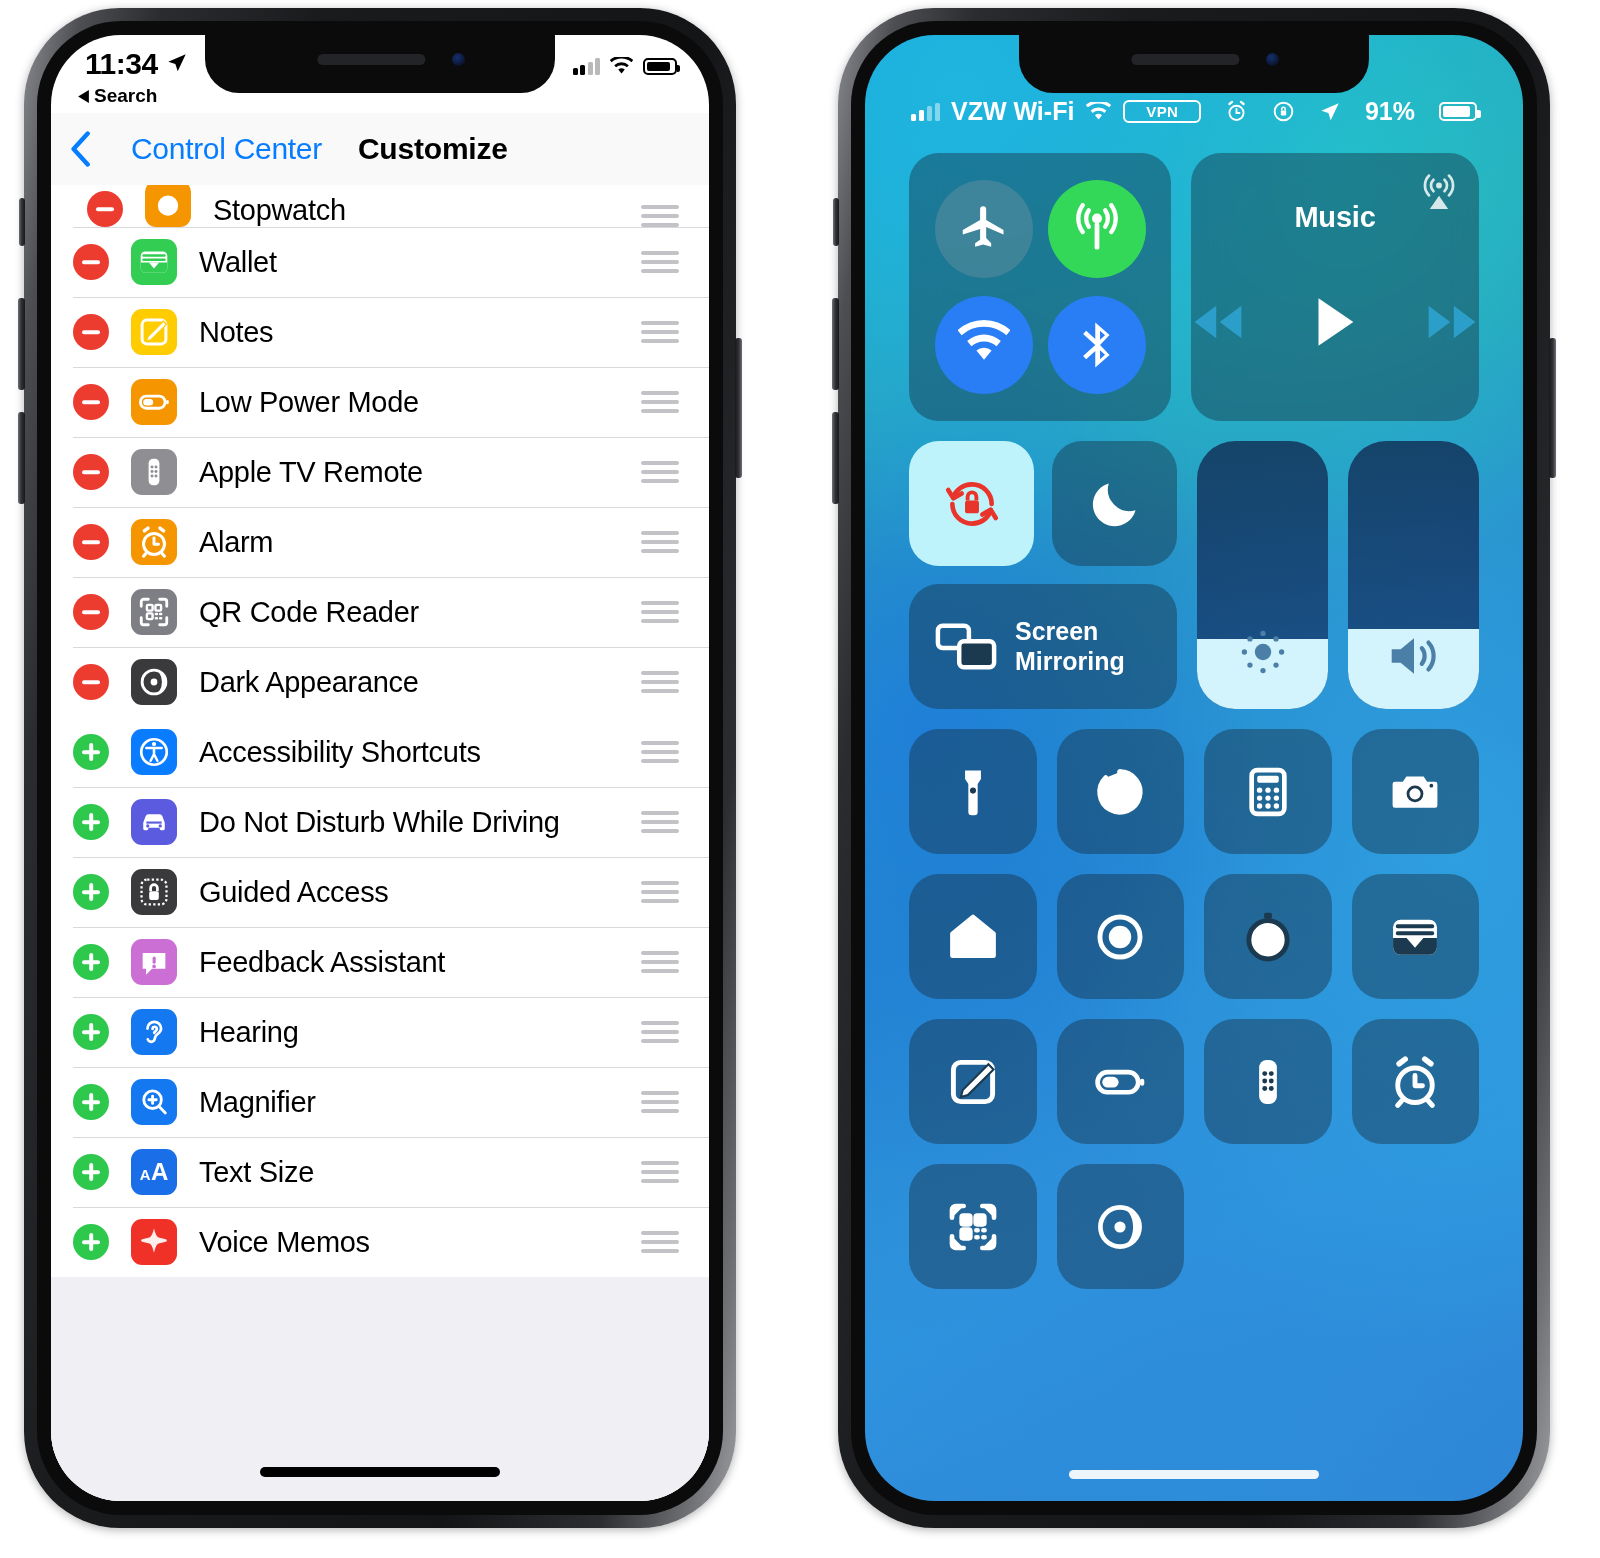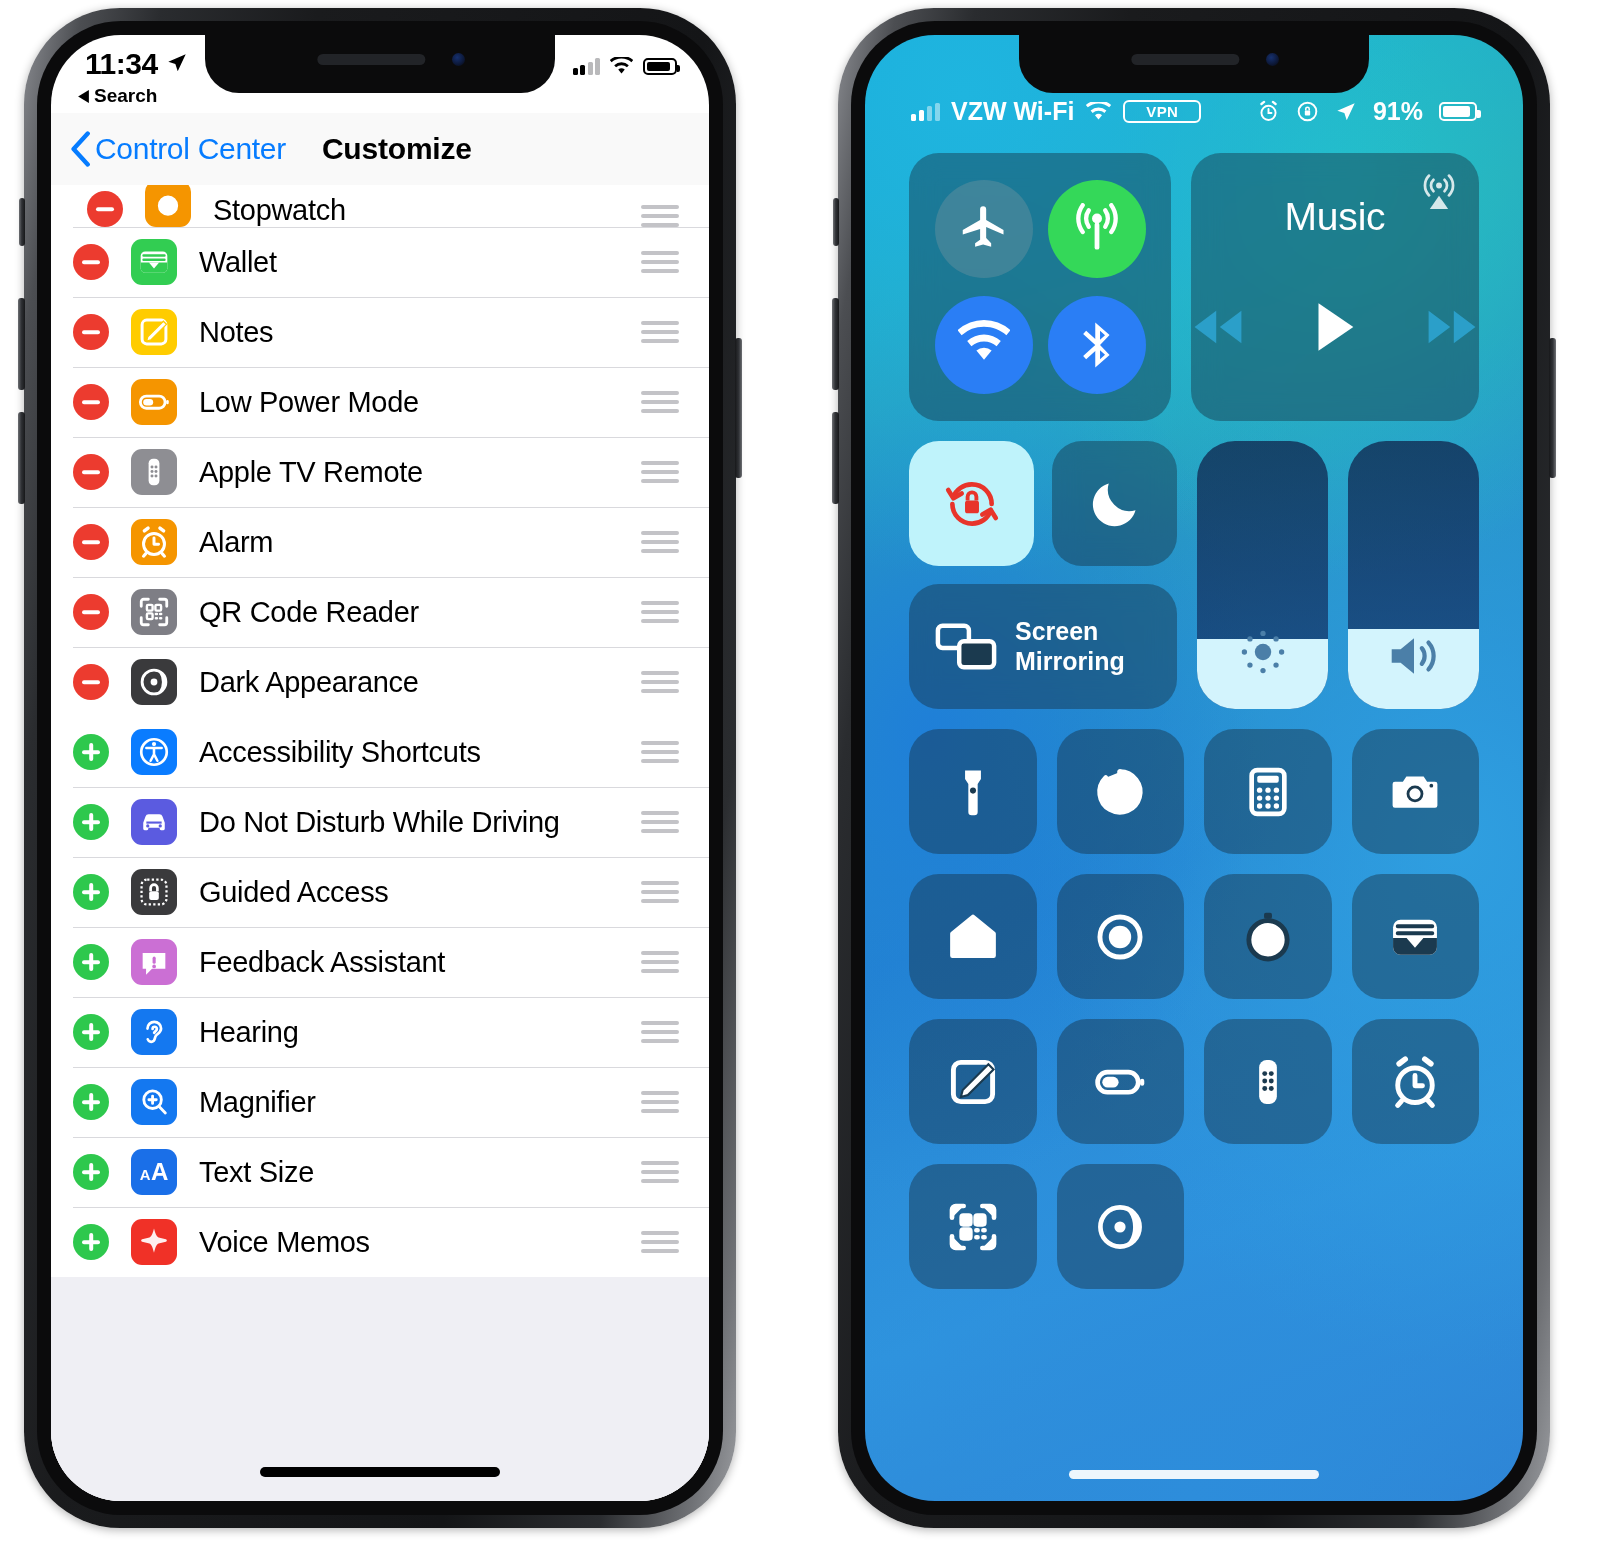--- a/index.html
+++ b/index.html
@@ -74,21 +74,21 @@
   .batt { width: 34px; height: 17px; border: 2.2px solid #000; border-radius: 5px; position: relative; padding: 2px; }
   .batt::after { content:""; position:absolute; right:-5px; top:5px; width:3px; height:7px; background:#000; border-radius:0 2px 2px 0; }
   .batt i { display:block; height:100%; background:#000; border-radius:2px; }
 
   .navbar {
     position: absolute; top: 78px; left: 0; right: 0; height: 72px;
     background: rgba(249,249,249,.96);
     display: flex; align-items: center; z-index: 25;
   }
   .nav-back { display: flex; align-items: center; gap: 4px; margin-left: 18px; color: #067cff; cursor: pointer; }
-  .nav-back-label { font-size: 30px; letter-spacing: -0.3px; }
+  .nav-back-label { font-size: 30px; letter-spacing: -0.3px; margin-left: 36px; }
   .nav-title { font-size: 30px; font-weight: bold; color: #000; margin-left: 36px; letter-spacing: -0.2px; }
 
   .list-scroll {
     position: absolute; top: 150px; left: 0; right: 0; bottom: 0;
     background: #efeff4; overflow: hidden;
   }
   .list-group { background: #ffffff; }
   .row {
     display: flex; align-items: center; height: 70px;
     padding: 0 0 0 22px; position: relative; background: #fff;
@@ -128,42 +128,42 @@
       linear-gradient(160deg, #16a9dd 0%, #2aa8b8 22%, #2484cf 55%, #2f97e0 78%, #2f7fd2 100%);
   }
   .cc-inner { position: absolute; inset: 0; padding: 118px 44px 0 44px; }
 
   .cc-statusbar {
     position: absolute; top: 62px; left: 46px; right: 46px;
     display: flex; justify-content: space-between; align-items: center;
     color: #fff; font-size: 25px; font-weight: bold; z-index: 20;
   }
   .sbl { display:flex; align-items:center; gap: 11px; }
-  .sbr { display:flex; align-items:center; gap: 16px; }
+  .sbr { display:flex; align-items:center; gap: 24px; }
   .bars-w { display:flex; align-items:flex-end; gap:3px; height:18px; }
   .bars-w i { width:5px; background:#fff; border-radius:1.5px; display:block; }
   .bars-w i:nth-child(1){height:7px} .bars-w i:nth-child(2){height:11px}
   .bars-w i:nth-child(3){height:14.5px; opacity:.45} .bars-w i:nth-child(4){height:18px; opacity:.45}
   .vpn-pill { border:2.4px solid #fff; border-radius:6px; padding:1px 21px; font-size:15px; font-weight:bold; letter-spacing:.3px; }
   .batt-w { width:38px; height:19px; border:2.4px solid #fff; border-radius:5px; position:relative; padding:2.4px; }
   .batt-w::after{content:"";position:absolute;right:-5.5px;top:5.5px;width:3.4px;height:8px;background:#fff;border-radius:0 2px 2px 0;}
   .batt-w i{display:block;height:100%;background:#fff;border-radius:2px;}
 
   .tile { background: rgba(22,42,60,.42); border-radius: 30px; backdrop-filter: blur(14px); position: relative; }
 
   .cc-row1 { display:flex; gap: 20px; margin-bottom: 20px; }
   .conn-tile { width: 268px; height: 268px; display:grid; grid-template-columns:1fr 1fr; place-items:center; padding: 18px; }
   .circ { width: 98px; height: 98px; border-radius: 50%; display:flex; align-items:center; justify-content:center; cursor:pointer; }
   .circ.off { background: rgba(120,150,160,.38); }
   .circ.green { background: #34d859; }
   .circ.blue { background: #2a7ef5; }
   .circ svg { width: 52px; height: 52px; fill: #fff; }
 
   .music-tile { flex: 1; height: 268px; display:flex; flex-direction:column; align-items:center; justify-content:center; }
-  .music-title { color:#fff; font-size: 39px; font-weight: normal; margin-top: -26px; letter-spacing:-.2px; }
+  .music-title { color:#fff; font-size: 29px; font-weight: bold; margin-top: -26px; letter-spacing:-.2px; }
   .music-ctrls { display:flex; align-items:center; gap: 68px; margin-top: 62px; }
   .airplay { position:absolute; top: 16px; right: 18px; opacity:.82; }
 
   .cc-row2 { display:flex; gap: 20px; margin-bottom: 20px; }
   .left-stack { width: 268px; display:flex; flex-direction:column; gap: 18px; }
   .mini-pair { display:flex; gap: 18px; }
   .mini { width: 125px; height: 125px; border-radius: 30px; display:flex; align-items:center; justify-content:center; cursor:pointer; }
   .mini.active { background: #bff3fb; }
   .mirror-tile { height: 125px; display:flex; align-items:center; gap: 18px; padding-left: 26px; cursor:pointer; }
   .mirror-label { color:#fff; font-size:25px; font-weight:bold; line-height:1.18; }

